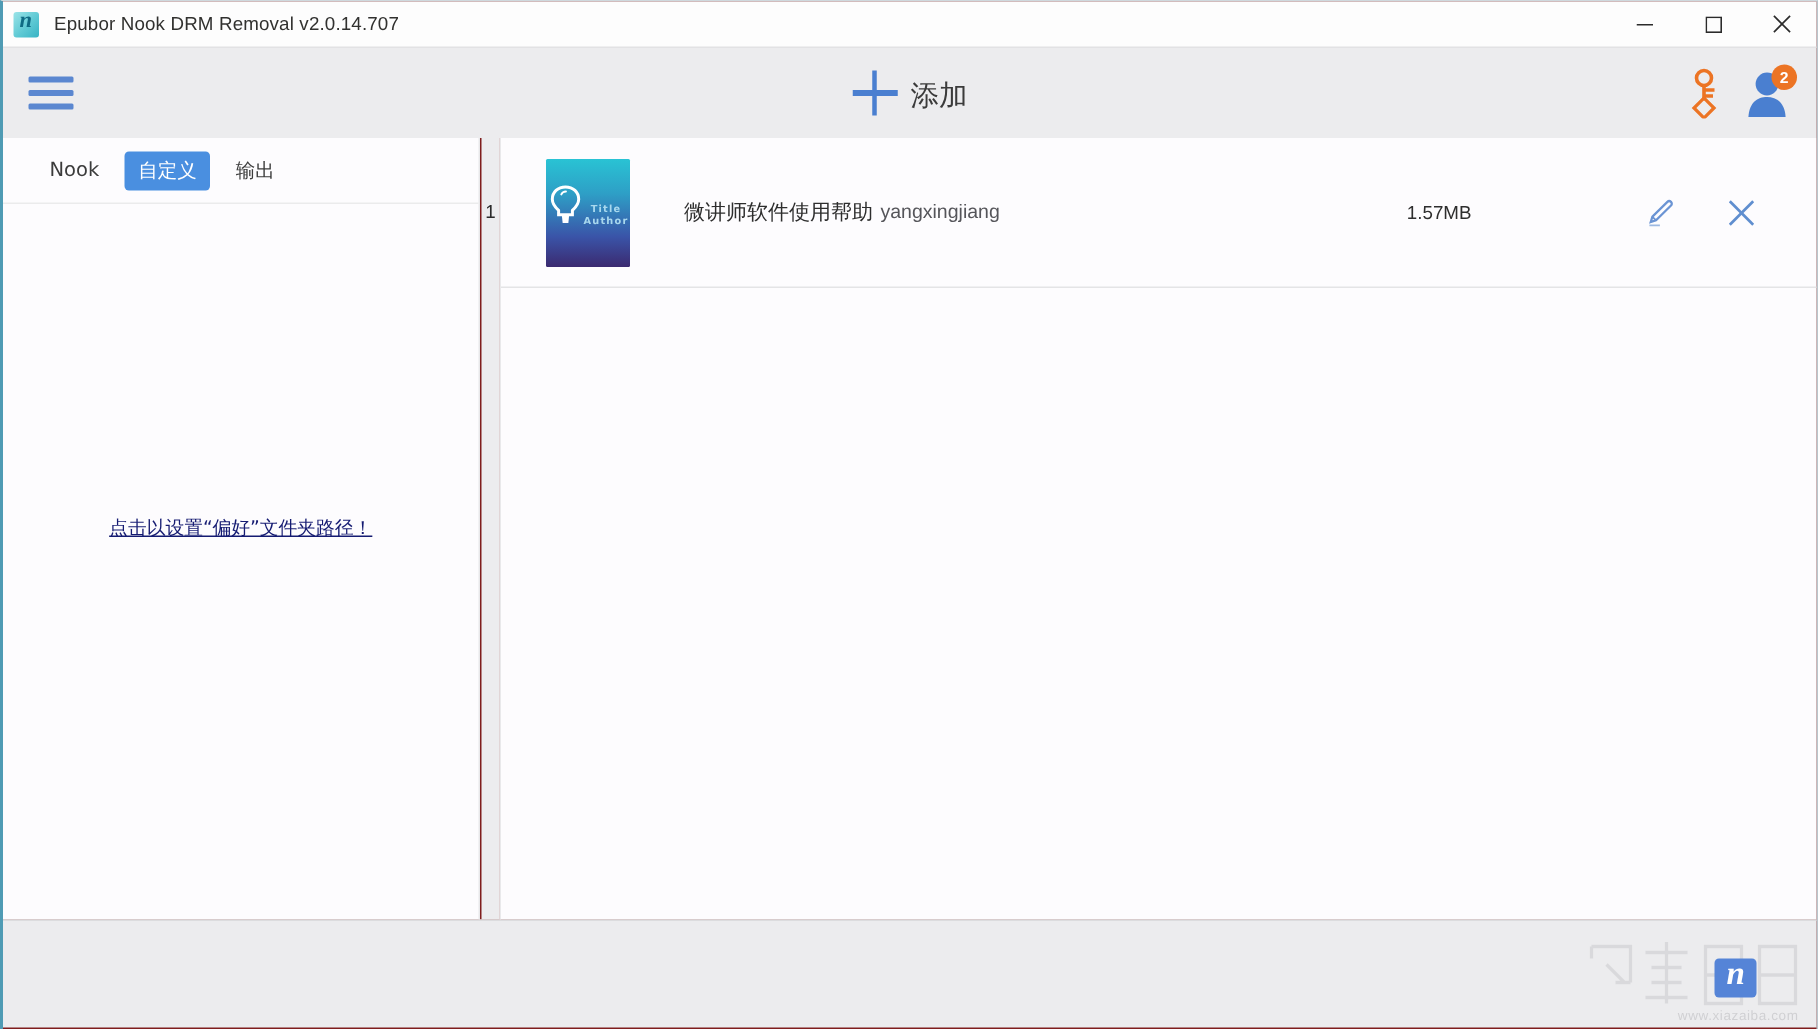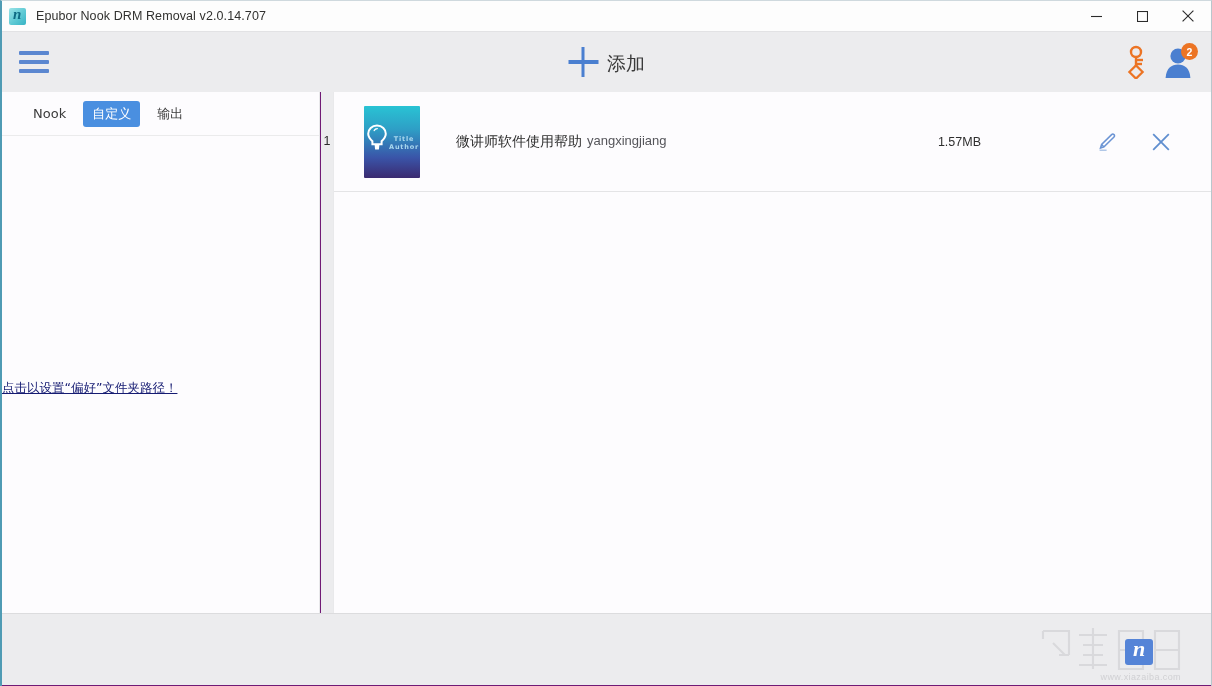--- a/index.html
+++ b/index.html
@@ -9,21 +9,21 @@
     height: 686px;
     overflow: hidden;
     font-family: "Liberation Sans", "DejaVu Sans", sans-serif;
     background: #ececee;
   }
 
   #app {
     position: relative;
     width: 1212px;
     height: 686px;
-    background: #701a75;
+    background: #7f1d1d;
     border-left: 2px solid #4f9bb4;
     border-right: 1px solid #b9c6cc;
     border-top: 1px solid #cfd9de;
   }
 
   
   .titlebar {
     position: absolute;
     top: 0; left: 0; right: 0;
     height: 31px;
@@ -224,26 +224,26 @@
   }
 
   .sidebar-body {
     position: relative;
     height: 423px;
   }
   .pref-link {
     position: absolute;
     top: 208px;
     left: 0; right: 0;
+    text-align: center;
     font-size: 12.5px;
     color: #151b72;
     text-decoration: underline;
     cursor: pointer;
     font-family: "DejaVu Sans", "Liberation Sans", sans-serif;
-    margin-top: 36px;
   }
 
   
   .gutter {
     position: absolute;
     top: 91px;
     left: 319px;
     width: 12px;
     height: 521px;
     background: #ececee;
@@ -333,21 +333,21 @@
   .footer {
     position: absolute;
     left: 0; right: 0;
     top: 612px;
     height: 72px;
     background: #ececee;
     border-top: 1px solid #dcdcde;
   }
   .watermark {
     position: absolute;
-    right: 26px;
+    right: 8px;
     bottom: 2px;
     width: 146px;
     height: 58px;
     opacity: 0.95;
   }
   .wm-text {
     position: absolute;
     bottom: 1px;
     right: 4px;
     font-size: 9px;

